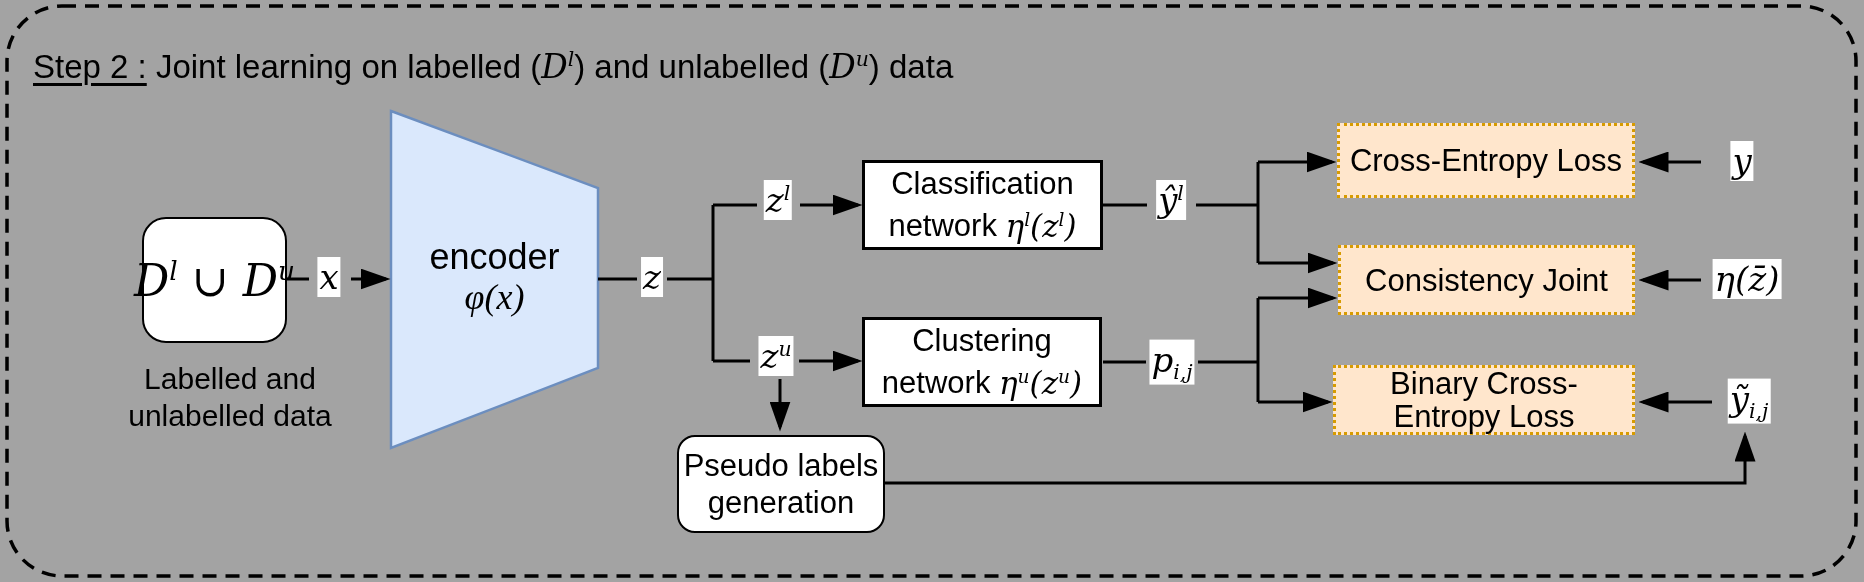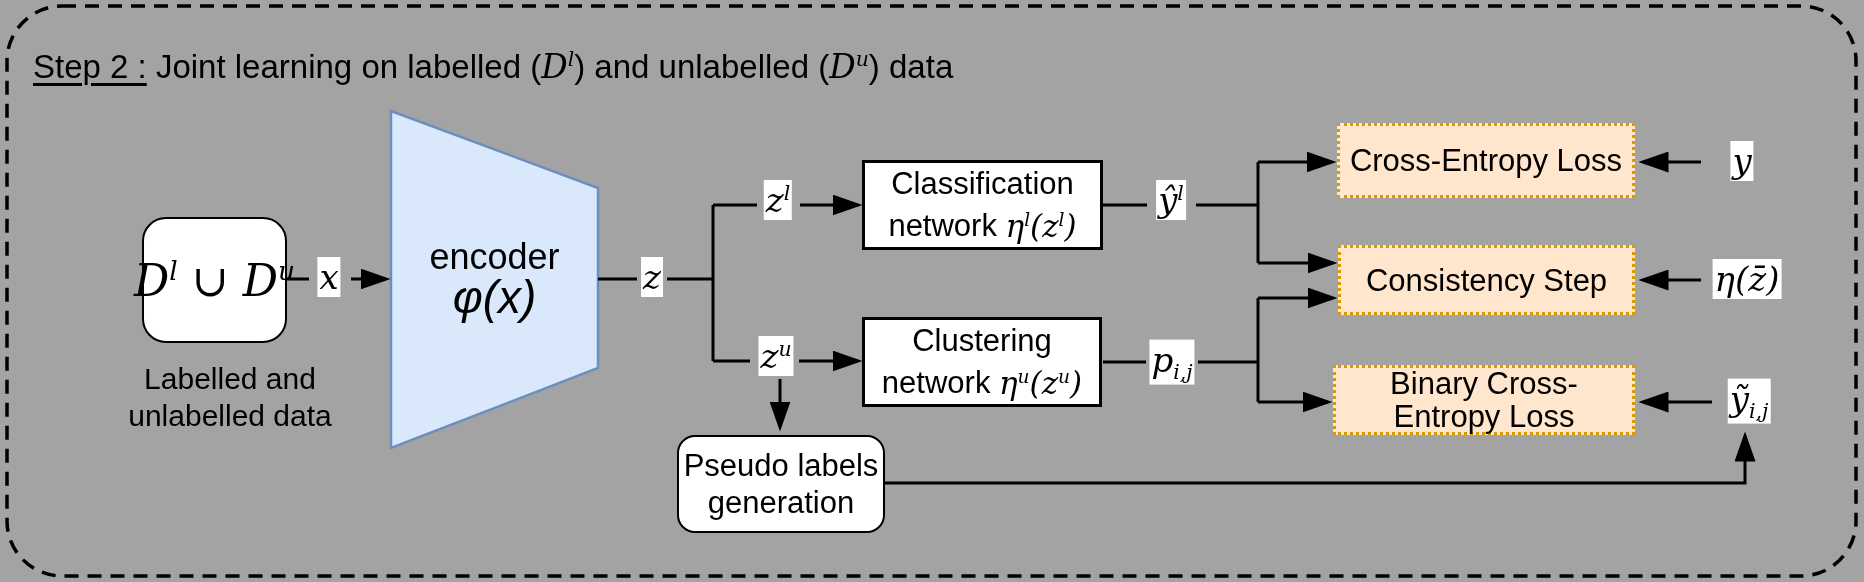--- a/index.html
+++ b/index.html
@@ -26,22 +26,22 @@
   }
   .inputbox { left:142px; top:217px; width:145px; height:126px;
     border:2.5px solid #000; border-radius:24px; }
   .inputbox .m { font-size:44px; }
   .caption { position:absolute; left:105px; top:360px; width:250px; text-align:center;
     font-size:30px; line-height:37px; background:transparent; }
   .caption div { white-space:nowrap; }
 
   .enc-label { position:absolute; left:391px; top:237px; width:207px; text-align:center; }
   .enc-label .l1 { font-size:36px; line-height:40px; }
-  .enc-label .l2 { font-size:46px; line-height:40px;
-    font-family:Liberation Sans, sans-serif; font-style:italic; }
+  .enc-label .l2 { font-size:36px; line-height:40px;
+    font-family:Liberation Serif, serif; font-style:italic; }
 
   .netbox { border:3px solid #000; font-size:31px; line-height:35px; }
   .clsbox { left:862px; top:160px; width:241px; height:90px; }
   .clubox { left:862px; top:317px; width:240px; height:90px; }
   .pseudobox { left:677px; top:435px; width:208px; height:98px;
     border:2.5px solid #000; border-radius:18px; font-size:31px; line-height:37px; }
 
   .loss { background:#ffe6cc; border:3px dotted #d79b00; font-size:31px; line-height:33px; }
   .cebox  { left:1337px; top:123px; width:298px; height:75px; }
   .consbox{ left:1338px; top:245px; width:297px; height:70px; }
@@ -137,21 +137,21 @@
 
   <div class="box pseudobox">
     <div>Pseudo labels</div>
     <div>generation</div>
   </div>
 
   <div class="box loss cebox">
     <div>Cross-Entropy Loss</div>
   </div>
   <div class="box loss consbox">
-    <div>Consistency Step</div>
+    <div>Consistency Joint</div>
   </div>
   <div class="box loss binbox">
     <div>Binary Cross-</div>
     <div>Entropy Loss</div>
   </div>
 
   <div class="lbl" style="left:329px; top:277px;">
     <span>x</span>
   </div>
   <div class="lbl" style="left:652px; top:277px;">

